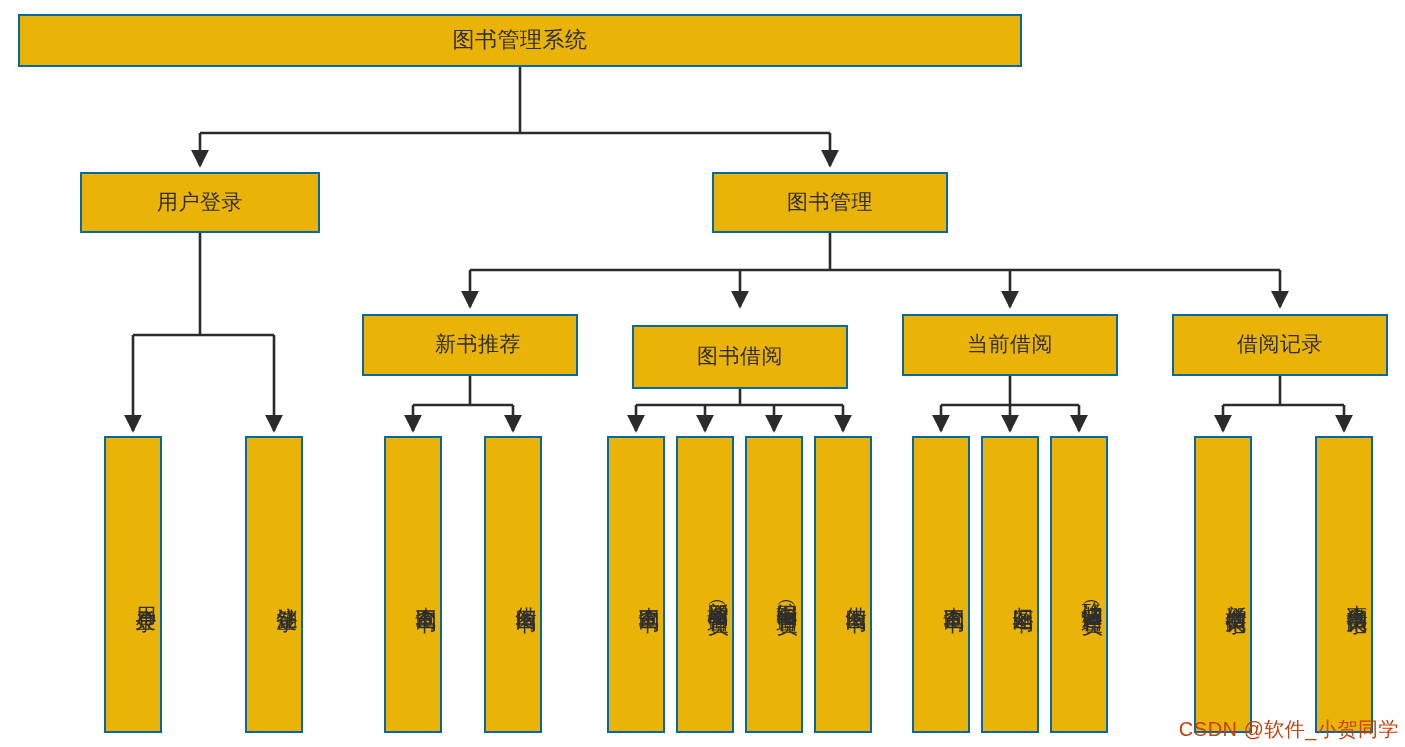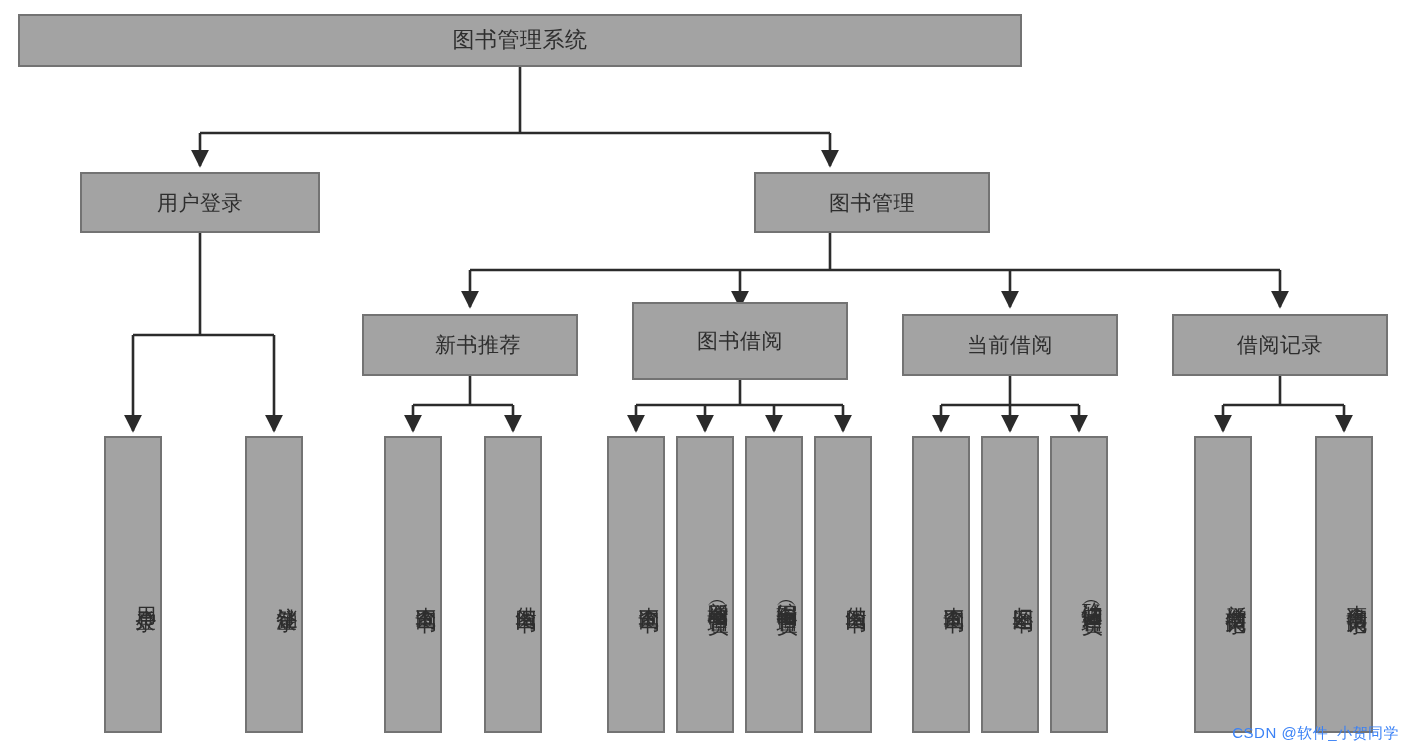--- a/index.html
+++ b/index.html
@@ -20,27 +20,28 @@
   #edge-layer {
     position: absolute;
     left: 0;
     top: 0;
     width: 1405px;
     height: 747px;
   }
   .node {
     position: absolute;
     box-sizing: border-box;
-    border: 2px solid #737373;
-    background: #a3a3a3;
+    border: 2px solid #0369a1;
+    background: #eab308;
     display: flex;
     align-items: center;
     justify-content: center;
     color: #2e2e2e;
     z-index: 2;
+    font-family: Liberation Serif, serif;
   }
   .node.horizontal {
     font-size: 21px;
     letter-spacing: 0.5px;
     line-height: 1.2;
   }
   .node.root {
     font-size: 22px;
   }
   .node.vertical {
@@ -57,22 +58,22 @@
     text-orientation: upright;
   }
   .node-label {
     display: block;
     white-space: nowrap;
   }
   #watermark {
     position: absolute;
     right: 6px;
     bottom: 4px;
-    font-size: 15px;
-    color: #3b82f6;
+    font-size: 20px;
+    color: #c2410c;
     z-index: 5;
     white-space: nowrap;
     letter-spacing: 0.5px;
     text-align: center;
   }
 </style>
 </head>
 <body>
 
 <div id="diagram-root">
@@ -127,28 +128,28 @@
     </g>
   </svg>
 
   <div class="node root horizontal" style="left:18px; top:14px; width:1004px; height:53px;">
     <span class="node-label">图书管理系统</span>
   </div>
 
   <div class="node horizontal" style="left:80px; top:172px; width:240px; height:61px;">
     <span class="node-label">用户登录</span>
   </div>
-  <div class="node horizontal" style="left:712px; top:172px; width:236px; height:61px;margin-left:42px;">
+  <div class="node horizontal" style="left:712px; top:172px; width:236px; height:61px;">
     <span class="node-label">图书管理</span>
   </div>
 
   <div class="node horizontal" style="left:362px; top:314px; width:216px; height:62px;padding-left:16px;">
     <span class="node-label">新书推荐</span>
   </div>
-  <div class="node horizontal" style="left:632px; top:302px; width:216px; height:78px;">
+  <div class="node horizontal" style="left:632px; top:325px; width:216px; height:64px;">
     <span class="node-label">图书借阅</span>
   </div>
   <div class="node horizontal" style="left:902px; top:314px; width:216px; height:62px;">
     <span class="node-label">当前借阅</span>
   </div>
   <div class="node horizontal" style="left:1172px; top:314px; width:216px; height:62px;text-align:center;">
     <span class="node-label">借阅记录</span>
   </div>
 
   <div class="node vertical" style="left:104px; top:436px; width:58px; height:297px;">

